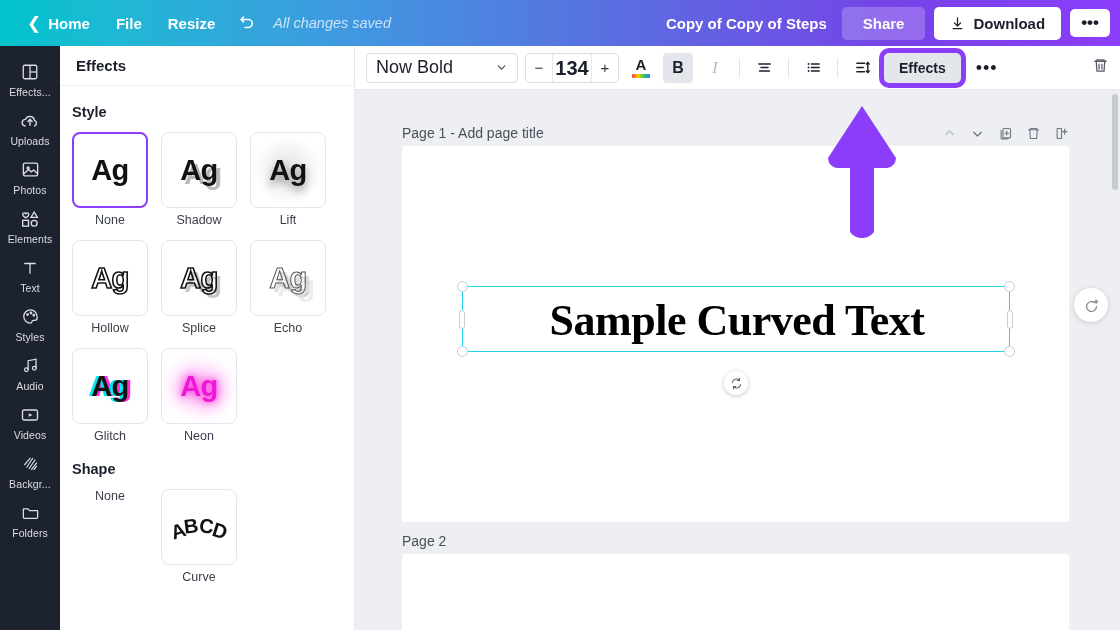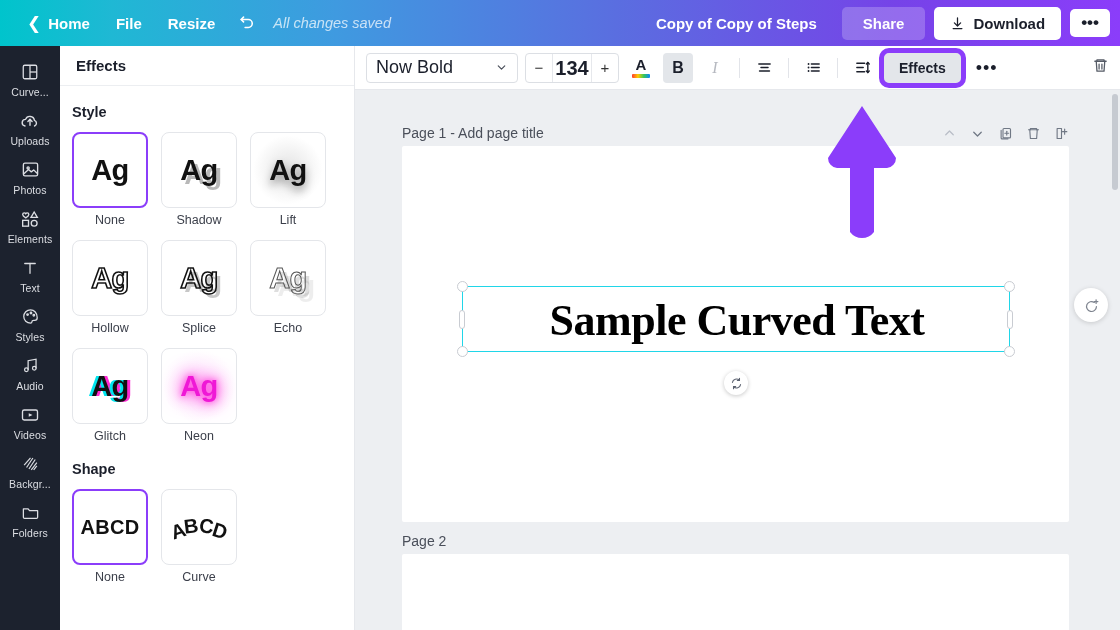--- a/index.html
+++ b/index.html
@@ -30,21 +30,21 @@
     color: #ffffff; padding: 6px 10px; cursor: pointer;
     display: flex; align-items: center;
   }
   .tb-saved {
     color: #ffffff; opacity: .72; font-size: 14.5px; font-style: italic;
     margin-left: 6px; white-space: nowrap;
   }
   .tb-right {
     margin-left: auto; display: flex; align-items: center; gap: 9px; padding-right: 10px;
   }
-  .doc-title { color: #fff; font-size: 15px; font-weight: bold; margin-right: 16px; white-space: nowrap; }
+  .doc-title { color: #fff; font-size: 15px; font-weight: bold; margin-right: 6px; white-space: nowrap; }
   .btn-share {
     background: rgba(255,255,255,.22); color: #fff; font-size: 15px; font-weight: bold;
     padding: 8px 21px; border-radius: 5px; cursor: pointer; white-space: nowrap;
   }
   .btn-download {
     background: #ffffff; color: #1b1f2b; font-size: 15px; font-weight: bold;
     padding: 8px 16px; border-radius: 5px; cursor: pointer;
     display: flex; align-items: center; gap: 8px; white-space: nowrap;
   }
   .btn-more-top {
@@ -232,21 +232,21 @@
   <div class="rail">
 
     <div class="rail-item">
       <span class="rail-ico">
         <svg width="18" height="18" viewBox="0 0 24 24" fill="none" stroke="#dcdee3" stroke-width="1.7">
           <rect x="3" y="3" width="18" height="18" rx="2"></rect>
             <line x1="12" y1="3" x2="12" y2="21"></line>
             <line x1="12" y1="12" x2="21" y2="12"></line>
         </svg>
       </span>
-      <span class="rail-label">Curve...</span>
+      <span class="rail-label">Effects...</span>
     </div>
 
     <div class="rail-item">
       <span class="rail-ico">
         <svg width="20" height="20" viewBox="0 0 24 24" fill="none" stroke="#dcdee3" stroke-width="1.7" stroke-linecap="round" stroke-linejoin="round">
           <path d="M6 18a4 4 0 0 1 .7-7.95 5.5 5.5 0 0 1 10.6 1.2A3.6 3.6 0 0 1 17.5 18"></path>
           <polyline points="9.5 12.5 12 10 14.5 12.5"></polyline>
             <line x1="12" y1="10" x2="12" y2="17"></line>
         </svg>
       </span>
@@ -402,23 +402,20 @@
           <div class="thumb t-neon">
             <span>Ag</span>
           </div>
           <div class="cell-label">Neon</div>
         </div>
       </div>
 
       <div class="sec-title" style="margin-top:18px">Shape</div>
       <div class="grid">
         <div class="cell">
-          <div class="thumb wide sel">
-            <span>ABCD</span>
-          </div>
           <div class="cell-label">None</div>
         </div>
         <div class="cell">
           <div class="thumb wide t-curve">
             <span class="c1">A</span>
               <span class="c2">B</span>
               <span class="c3">C</span>
               <span class="c4">D</span>
           </div>
           <div class="cell-label">Curve</div>

